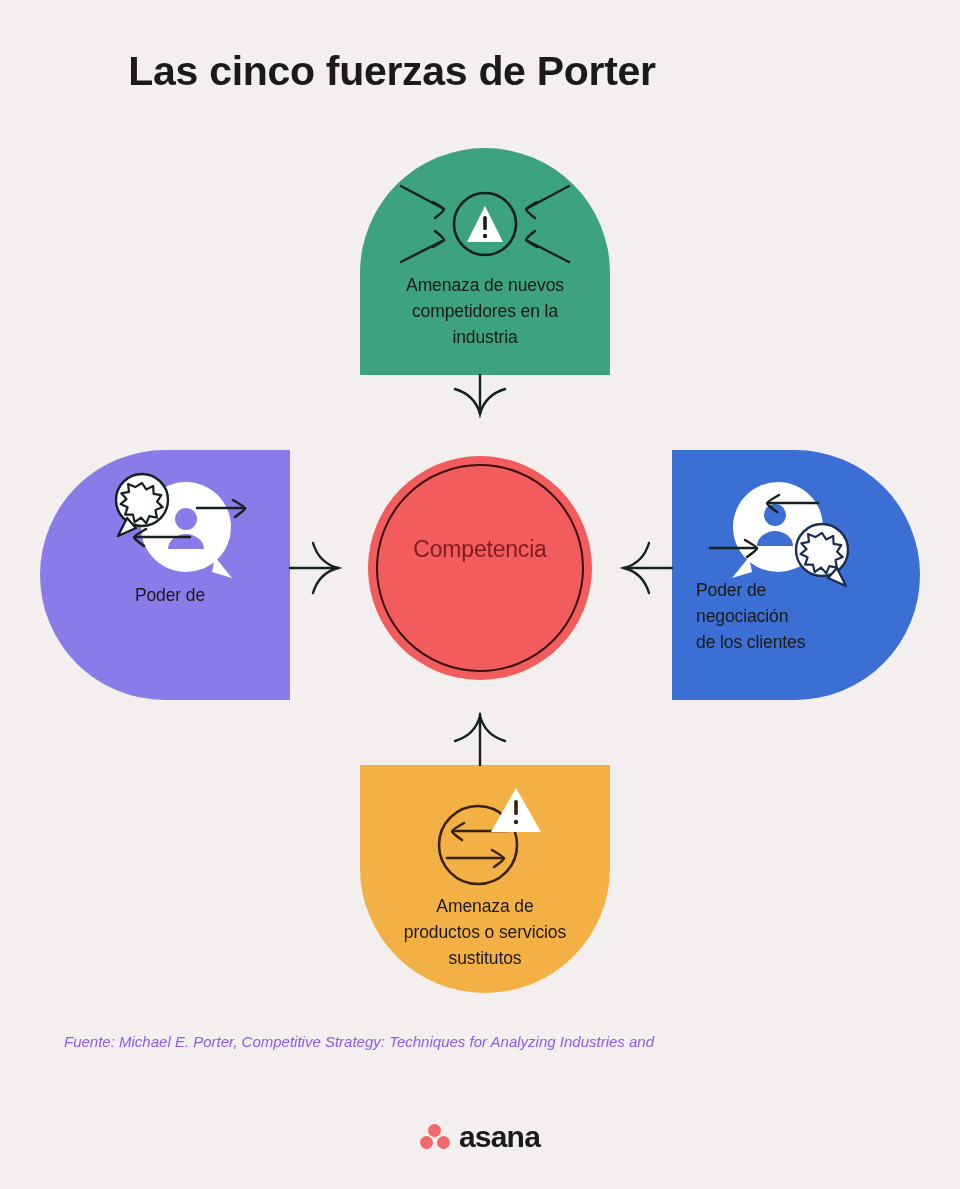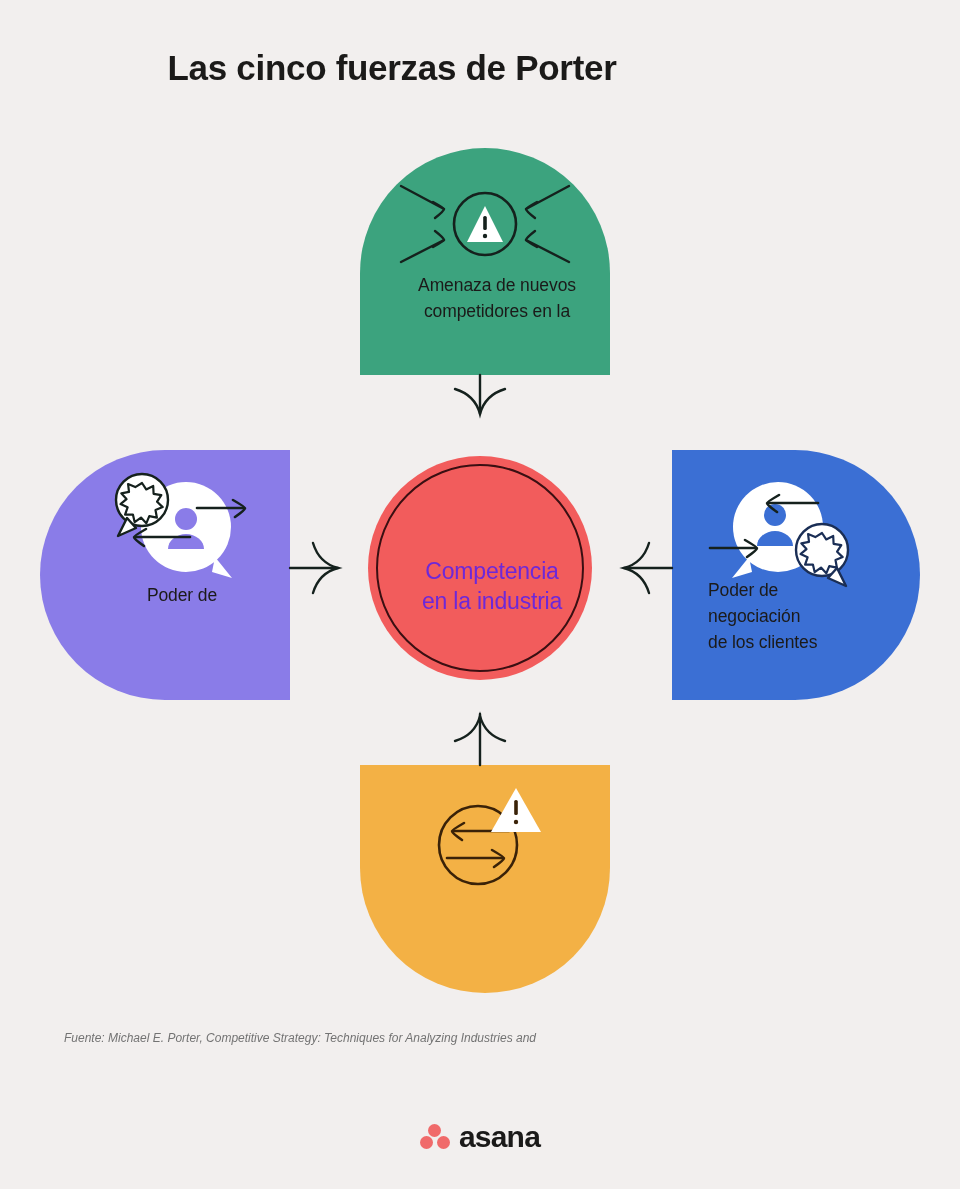--- a/index.html
+++ b/index.html
@@ -18,41 +18,40 @@
     position: relative;
     width: 960px;
     height: 1189px;
   }
   .page-title {
     position: absolute;
     top: 48px;
     left: 0;
     width: 784px;
     text-align: center;
-    font-size: 35px;
+    font-size: 41px;
     font-weight: bold;
     color: #1B1A19;
     letter-spacing: -0.3px;
   }
   .diagram {
     position: absolute;
     top: 0;
     left: 0;
     width: 960px;
     height: 1189px;
   }
   .force-label {
     position: absolute;
     text-align: center;
     font-size: 17.5px;
     line-height: 1.48;
     color: #1B1A19;
     letter-spacing: -0.1px;
     pointer-events: none;
-    margin-left: 12px;
   }
   .label-top {
     left: 360px;
     top: 273px;
     width: 250px;
   }
   .label-bottom {
     left: 360px;
     top: 894px;
     width: 250px;
@@ -66,40 +65,39 @@
     left: 672px;
     top: 578px;
     width: 240px;
     text-align: left;
     padding-left: 24px;
     box-sizing: border-box;
   }
   .center-label {
     position: absolute;
     left: 368px;
-    top: 556px;
+    top: 534px;
     width: 224px;
     text-align: center;
     font-size: 23px;
     line-height: 1.32;
     font-weight: 500;
-    color: #6d28d9;
+    color: #7f1d1d;
     letter-spacing: -0.2px;
     pointer-events: none;
-    margin-left: 12px;
   }
   .source-note {
     position: absolute;
     left: 64px;
     top: 1028px;
     width: 834px;
-    font-size: 12px;
+    font-size: 15px;
     line-height: 1.82;
     font-style: italic;
-    color: #737373;
+    color: #8b5cf6;
     text-align: left;
   }
   .brand {
     position: absolute;
     left: 0;
     top: 1122px;
     width: 960px;
     display: flex;
     align-items: center;
     justify-content: center;
@@ -235,36 +233,41 @@
       <g>
         <line x1="672" y1="568" x2="624" y2="568"></line>
         <path d="M 649 543 q -6 20 -25 25 q 19 5 25 25"></path>
       </g>
     </g>
   </svg>
 
   <div class="force-label label-top">
     <div>Amenaza de nuevos</div>
     <div>competidores en la</div>
+    <div>industria</div>
   </div>
 
   <div class="force-label label-left">
     <div>Poder de</div>
   </div>
 
   <div class="force-label label-right">
     <div>Poder de</div>
     <div>negociación</div>
     <div>de los clientes</div>
   </div>
 
+  <div class="force-label label-bottom">
+    <div>Amenaza de</div>
+    <div>productos o servicios</div>
+    <div>sustitutos</div>
+  </div>
 
   <div class="center-label">
     <div>Competencia</div>
-    <div>en la industria</div>
   </div>
 
   <div class="source-note">
     <div>Fuente: Michael E. Porter, Competitive Strategy: Techniques for Analyzing Industries and</div>
   </div>
 
   <div class="brand">
     <div class="brand-mark">
       <span class="brand-dot d1"></span>
       <span class="brand-dot d2"></span>

